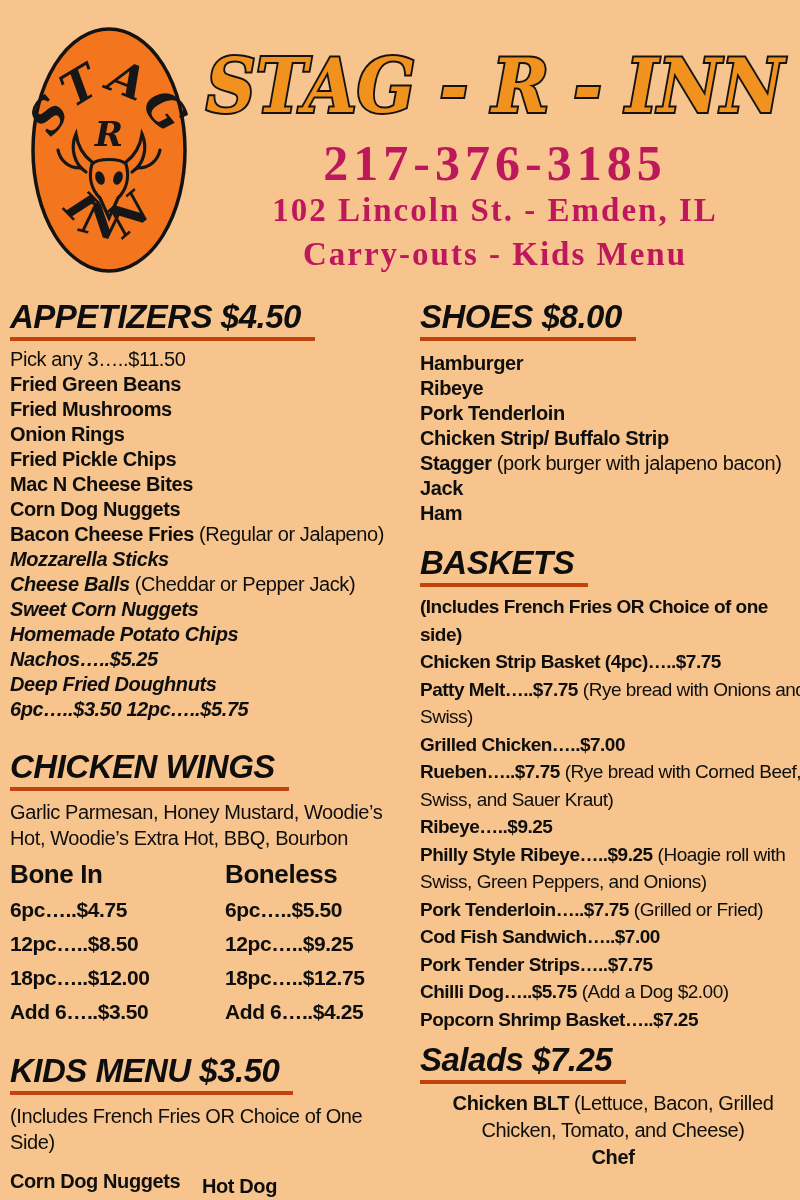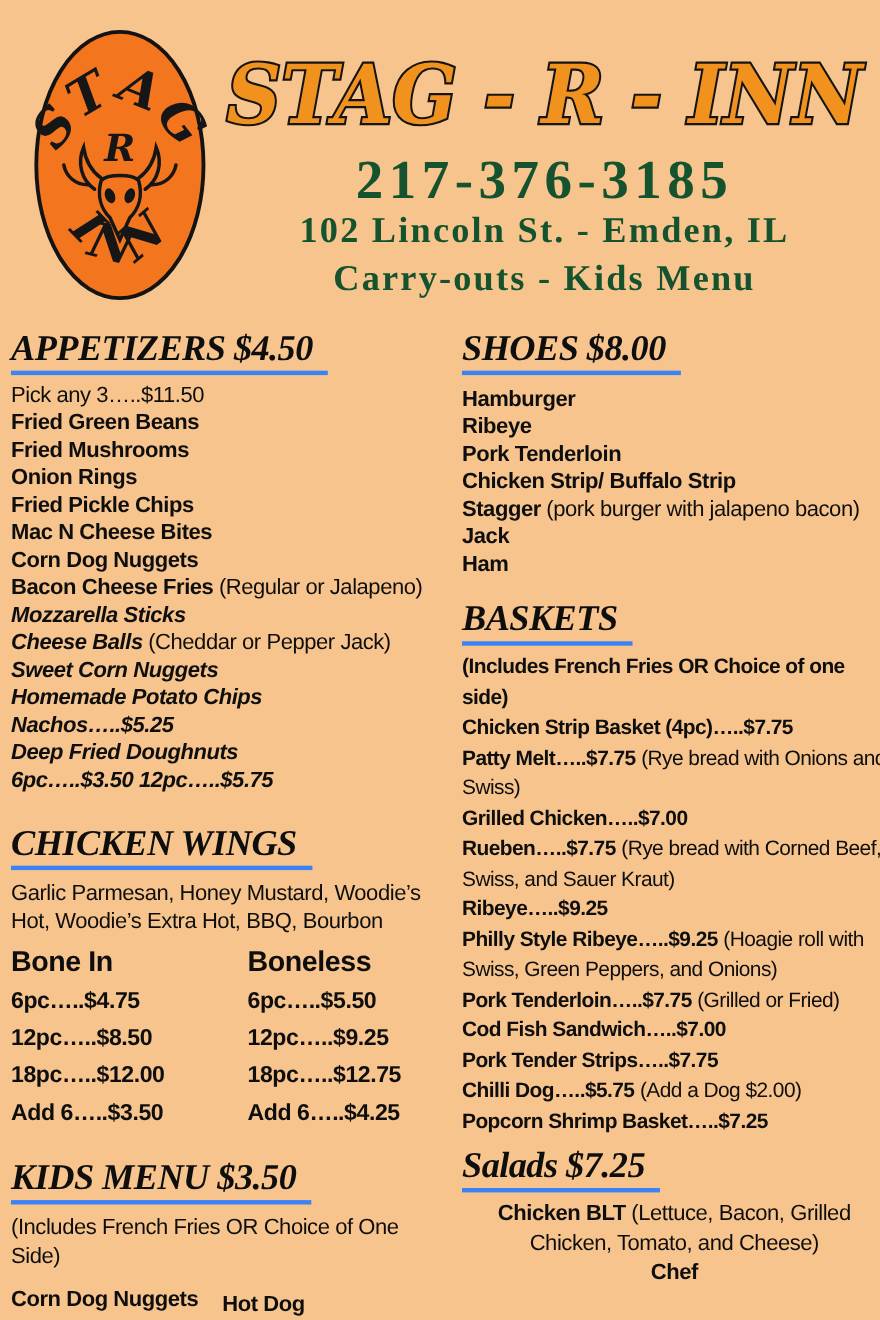--- a/index.html
+++ b/index.html
@@ -6,34 +6,34 @@
   .page {
     position:relative; width:800px; height:1200px; overflow:hidden;
     background:#F6C48C; color:#0e0e0e;
     font-family:"Liberation Sans", sans-serif;
   }
   
   .logo { position:absolute; left:28px; top:24px; width:162px; height:252px; }
   .title-svg { position:absolute; left:195px; top:26px; width:600px; height:116px; }
   .hdr-serif {
     position:absolute; left:195px; width:600px; text-align:center;
-    font-family:"Liberation Serif", serif; font-weight:bold; color:#14532d;
+    font-family:"Liberation Serif", serif; font-weight:bold; color:#be185d;
   }
   .phone   { top:134px; font-size:50px; letter-spacing:5px; }
   .address { top:192px; font-size:33px; letter-spacing:2px; }
   .tagline { top:236px; font-size:33px; letter-spacing:2px; }
   
   .col { position:absolute; top:298px; letter-spacing:-0.4px; }
   .col-left  { left:10px;  width:398px; }
   .col-right { left:420px; width:386px; }
   .heading-wrap { margin:0; }
   .heading {
     display:inline-block; margin:0 0 6px 0; padding:0 14px 1px 0;
     font-style:italic; font-weight:bold; font-size:33px; line-height:38px;
-    letter-spacing:-0.5px; border-bottom:4px solid #3b82f6;font-family:Liberation Serif, serif;
+    letter-spacing:-0.5px; border-bottom:4px solid #c2410c;
   }
   p { margin:0; }
   .line  { font-size:20px; line-height:25px; font-weight:bold; }
   .intro { font-weight:normal; }
   .it    { font-style:italic; }
   .note  { font-weight:normal; font-style:normal; margin-left:5px; }
   .plain { font-weight:normal; }
   
   .sauces { margin-top:2px; font-size:20px; line-height:26px; font-weight:normal; }
   .wings-grid { display:grid; grid-template-columns:215px 1fr; margin-top:10px; }

